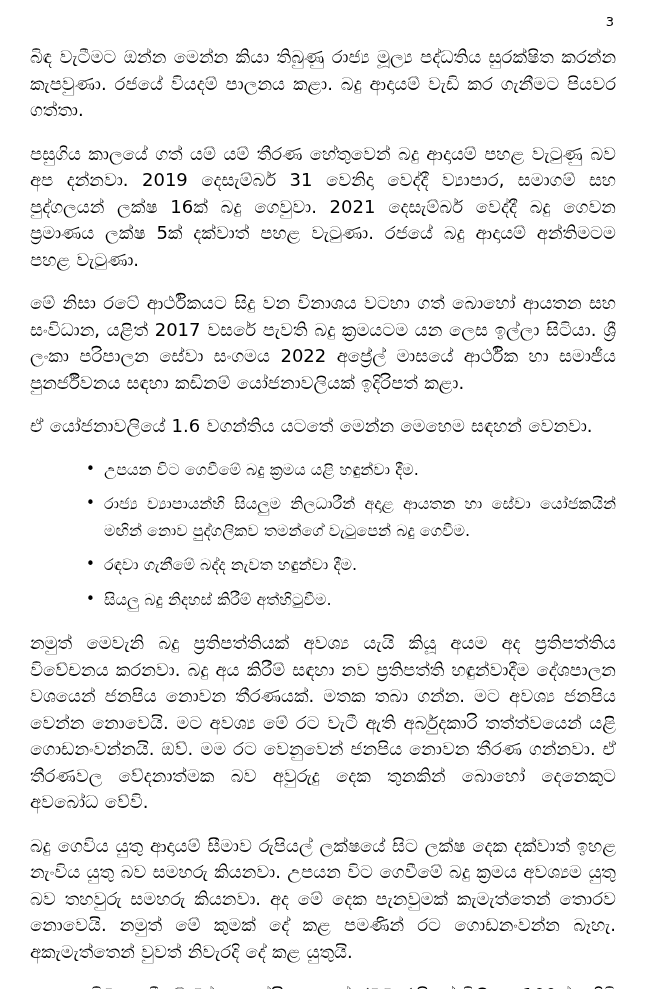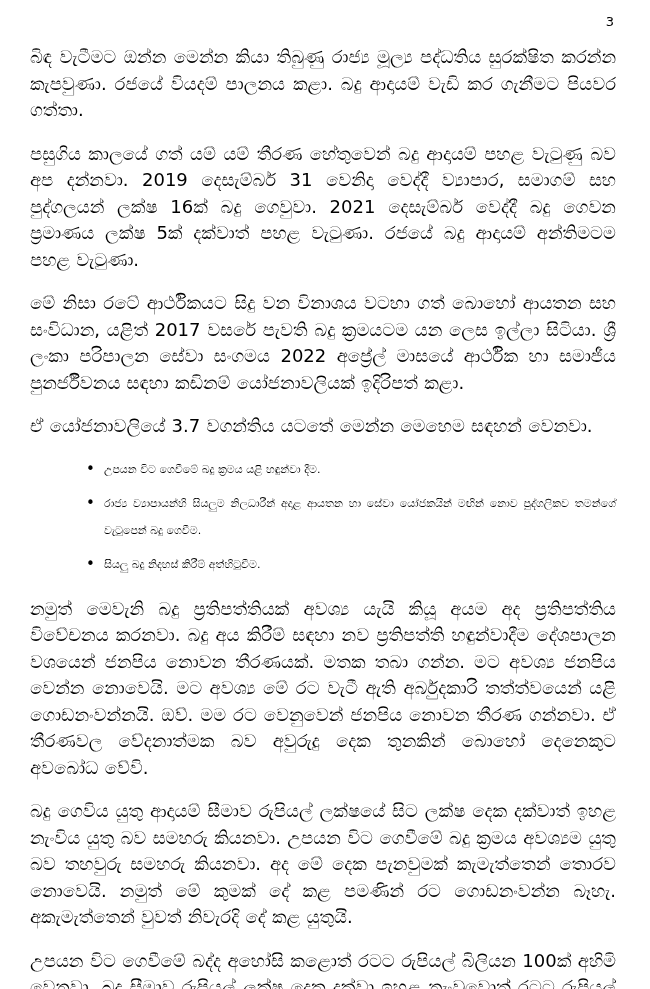--- a/index.html
+++ b/index.html
@@ -38,21 +38,21 @@
   }
   .para:last-child {
     margin-bottom: 0;
   }
   ul.bullets {
     margin: 0 0 17px 0;
     padding: 0 0 0 56px;
     list-style: none;
   }
   ul.bullets li {
-    font-size: 11px;
+    font-size: 16px;
     line-height: 26.5px;
     text-align: justify;
     margin: 8px 0 2px 0;
     position: relative;
     padding-left: 18px;
   }
   ul.bullets li::before {
     content: "\2022";
     position: absolute;
     left: 0;
@@ -65,25 +65,26 @@
 
 <div class="page">
 
   <div class="page-number">3</div>
 
   <div class="body-content">
 
     <p class="para">බිඳ වැටීමට ඔන්න මෙන්න කියා තිබුණු රාජ්‍ය මූල්‍ය පද්ධතිය සුරක්ෂිත කරන්න කැපවුණා. රජයේ වියදම් පාලනය කළා. බදු ආදායම් වැඩි කර ගැනීමට පියවර ගත්තා.</p>
     <p class="para">පසුගිය කාලයේ ගත් යම් යම් තීරණ හේතුවෙන් බදු ආදායම් පහළ වැටුණු බව අප දන්නවා. 2019 දෙසැම්බර් 31 වෙනිදා වෙද්දී ව්‍යාපාර, සමාගම් සහ පුද්ගලයන් ලක්ෂ 16ක් බදු ගෙවුවා. 2021 දෙසැම්බර් වෙද්දී බදු ගෙවන ප්‍රමාණය ලක්ෂ 5ක් දක්වාත් පහළ වැටුණා. රජයේ බදු ආදායම් අන්තිමටම පහළ වැටුණා.</p>
     <p class="para">මේ නිසා රටේ ආර්ථිකයට සිදු වන විනාශය වටහා ගත් බොහෝ ආයතන සහ සංවිධාන, යළිත් 2017 වසරේ පැවති බදු ක්‍රමයටම යන ලෙස ඉල්ලා සිටියා. ශ්‍රී ලංකා පරිපාලන සේවා සංගමය 2022 අප්‍රේල් මාසයේ ආර්ථික හා සමාජීය පුනර්ජීවනය සඳහා කඩිනම් යෝජනාවලියක් ඉදිරිපත් කළා.</p>
-    <p class="para">ඒ යෝජනාවලියේ 3.7 වගන්තිය යටතේ මෙන්න මෙහෙම සඳහන් වෙනවා.</p>
+    <p class="para">ඒ යෝජනාවලියේ 1.6 වගන්තිය යටතේ මෙන්න මෙහෙම සඳහන් වෙනවා.</p>
 
     <ul class="bullets">
       <li>උපයන විට ගෙවීමේ බදු ක්‍රමය යළි හඳුන්වා දීම.</li>
       <li>රාජ්‍ය ව්‍යාපායන්හි සියලුම නිලධාරීන් අදාළ ආයතන හා සේවා යෝජකයින් මඟින් නොව පුද්ගලිකව තමන්ගේ වැටුපෙන් බදු ගෙවීම.</li>
+      <li>රඳවා ගැනීමේ බද්ද නැවත හඳුන්වා දීම.</li>
       <li>සියලු බදු නිදහස් කිරීම් අත්හිටුවීම.</li>
     </ul>
 
     <p class="para">නමුත් මෙවැනි බදු ප්‍රතිපත්තියක් අවශ්‍ය යැයි කියූ අයම අද ප්‍රතිපත්තිය විවේචනය කරනවා. බදු අය කිරීම් සඳහා නව ප්‍රතිපත්ති හඳුන්වාදීම දේශපාලන වශයෙන් ජනපිය නොවන තීරණයක්. මතක තබා ගන්න. මට අවශ්‍ය ජනපිය වෙන්න නොවෙයි. මට අවශ්‍ය මේ රට වැටී ඇති අර්බුදකාරි තත්ත්වයෙන් යළි ගොඩනංවන්නයි. ඔව්. මම රට වෙනුවෙන් ජනපිය නොවන තීරණ ගන්නවා. ඒ තීරණවල වේදනාත්මක බව අවුරුදු දෙක තුනකින් බොහෝ දෙනෙකුට අවබෝධ වේවි.</p>
     <p class="para">බදු ගෙවිය යුතු ආදායම් සීමාව රුපියල් ලක්ෂයේ සිට ලක්ෂ දෙක දක්වාත් ඉහළ නැංවිය යුතු බව සමහරු කියනවා. උපයන විට ගෙවීමේ බදු ක්‍රමය අවශ්‍යම යුතු බව තහවුරු සමහරු කියනවා. අද මේ දෙක පැනවුමක් කැමැත්තෙන් තොරව නොවෙයි. නමුත් මේ කුමක් දේ කළ පමණින් රට ගොඩනංවන්න බෑහැ. අකැමැත්තෙන් වුවත් නිවැරදි දේ කළ යුතුයි.</p>
     <p class="para">උපයන විට ගෙවීමේ බද්ද අහෝසි කළොත් රටට රුපියල් බිලියන 100ක් අහිමි වෙනවා. බදු සීමාව රුපියල් ලක්ෂ දෙක දක්වා ඉහළ නැංවුවොත් රටට රුපියල් බිලියන 63ක් අහිමි වෙනවා. අහිමි වන සම්පූර්ණ මුදල රුපියල් බිලියන 163ක්. මේ සා මුදලක් අහිමි කරගන්න පුළුවන් තත්ත්වයක නොවෙයි අද අප සිටින්නේ.</p>
 
   </div>
 </div>
 

